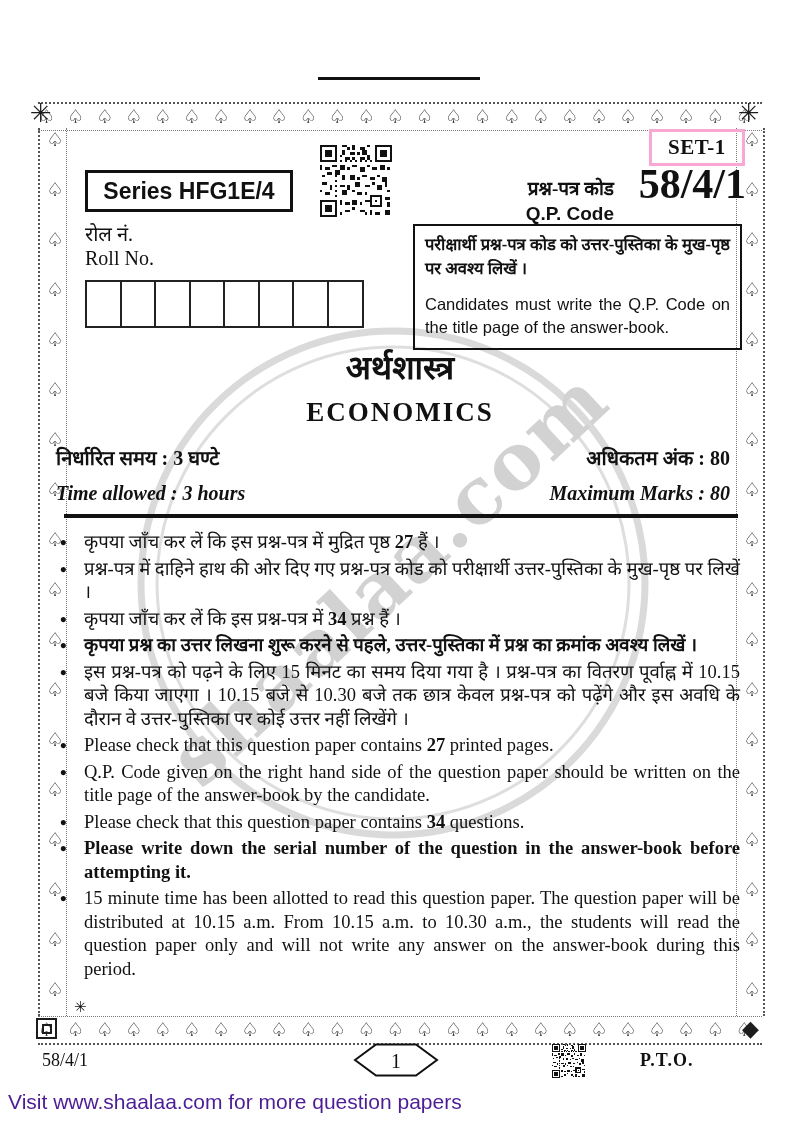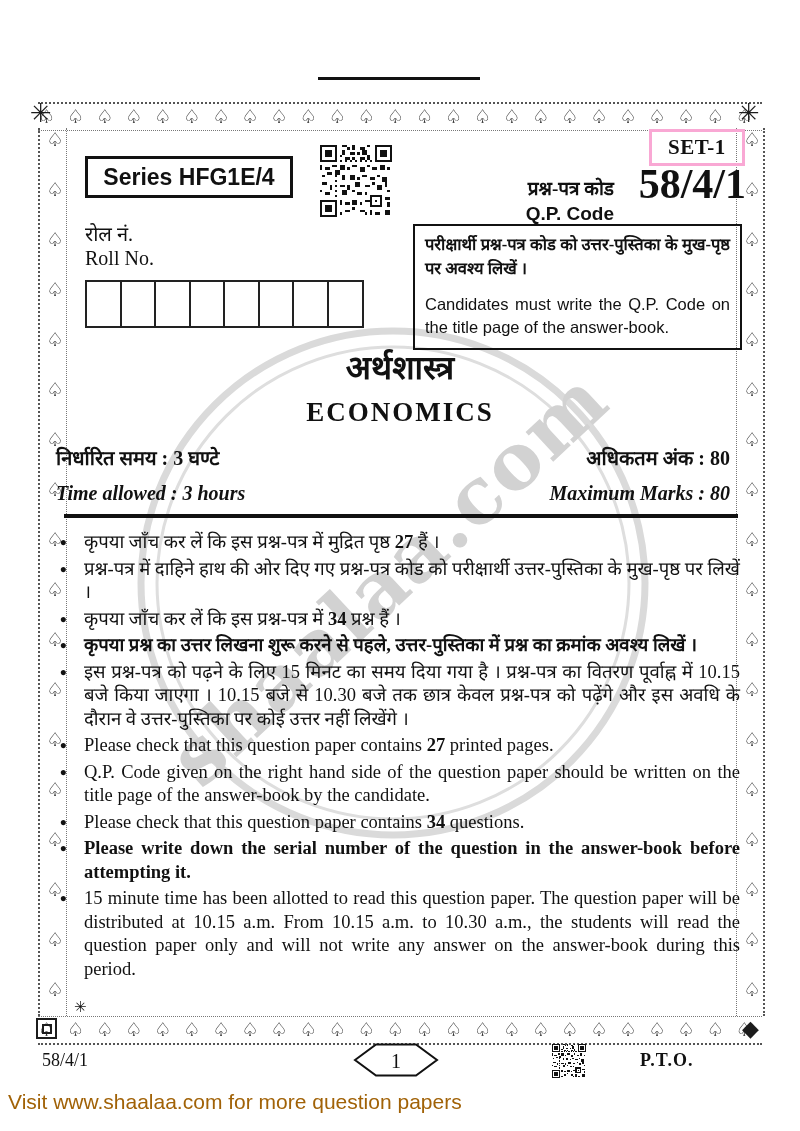--- a/index.html
+++ b/index.html
@@ -27,21 +27,21 @@
   .corner{font-family:"DejaVu Sans", sans-serif;color:#1c1c1c;}
   .c-tl{left:30px;top:98px;font-size:26px;}
   .c-tr{left:738px;top:98px;font-size:26px;}
   .c-br{left:742px;top:1016px;font-size:22px;}
   .c-bl-outer{left:36px;top:1018px;width:17px;height:17px;border:2.5px solid #1c1c1c;
     display:flex;align-items:center;justify-content:center;}
   .c-bl-inner{width:6px;height:6px;border:2px solid #1c1c1c;}
   
   .watermark{left:128px;top:318px;width:530px;height:530px;pointer-events:none;}
   
-  .series-box{left:85px;top:156px;width:202px;height:36px;border:3px solid #111;
+  .series-box{left:85px;top:170px;width:202px;height:36px;border:3px solid #111;
     display:flex;align-items:center;justify-content:center;
     font-family:"Liberation Sans", sans-serif;font-weight:bold;font-size:23px;}
   .qr-big{left:320px;top:145px;width:72px;height:72px;}
   .set-box{left:649px;top:129px;width:90px;height:31px;border:3px solid #f9a8d4;
     display:flex;align-items:center;justify-content:center;
     font-weight:bold;font-size:21px;letter-spacing:.5px;}
   .qp-label{left:448px;top:176px;width:166px;text-align:right;font-weight:bold;
     font-size:19px;line-height:25px;}
   .qp-label .en{font-family:"Liberation Sans", sans-serif;font-size:19px;}
   .big-code{left:618px;top:160px;width:128px;text-align:right;
@@ -73,21 +73,21 @@
   .note.strong .ntext, .note.strong .marker{font-weight:bold;}
   .footnote-asterisk{left:74px;top:998px;font-size:15px;font-family:"DejaVu Sans",sans-serif;}
   
   .foot-code{left:42px;top:1050px;font-size:18px;}
   .hexagon{left:352px;top:1042px;width:88px;height:36px;}
   .page-num{left:352px;top:1045px;width:88px;text-align:center;font-size:20px;line-height:32px;}
   .qr-small{left:552px;top:1044px;width:34px;height:34px;}
   .pto{left:640px;top:1050px;width:108px;text-align:left;font-weight:bold;
     font-size:18px;letter-spacing:1px;}
   .visit-line{left:8px;top:1090px;font-family:"Liberation Sans", sans-serif;
-    font-size:21px;color:#a16207;}
+    font-size:21px;color:#4c1d95;}
 </style>
 </head>
 <body>
 
 <div class="page">
 
   <svg width="0" height="0" style="position:absolute" aria-hidden="true">
     <defs>
       <g id="qrpat" fill="#111">
         <rect x="0" y="0" width="7" height="7"></rect>

